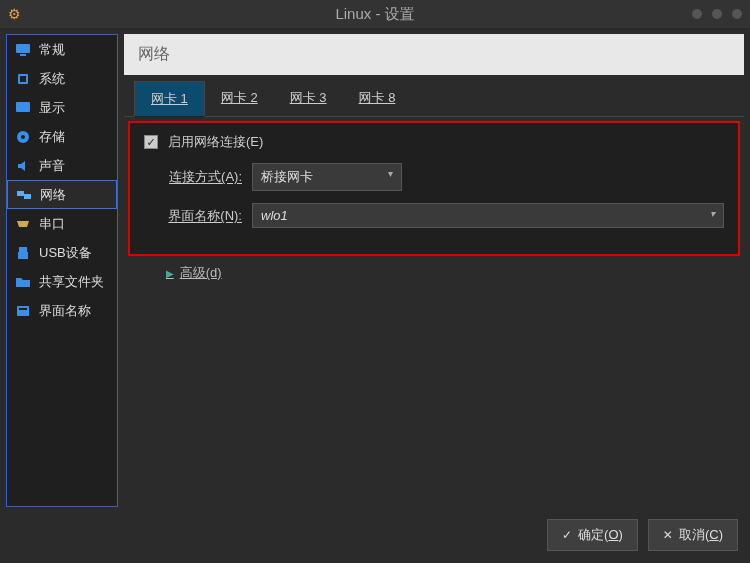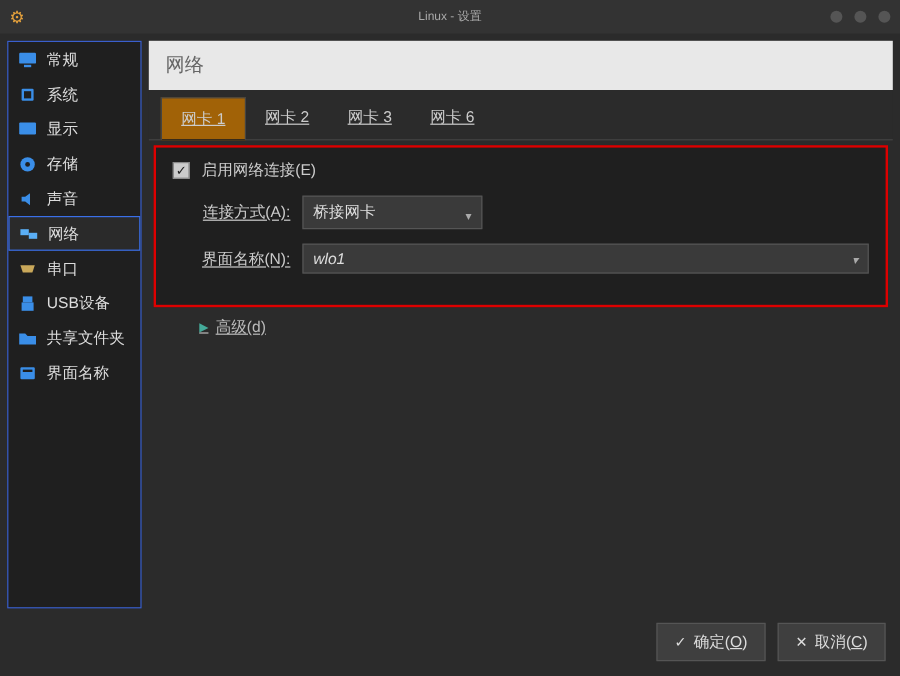--- a/index.html
+++ b/index.html
@@ -1,42 +1,42 @@
 <!DOCTYPE html>
 <html><head>
 <meta charset="utf-8">
 <style>
 * { box-sizing: border-box; margin: 0; padding: 0; font-family: sans-serif; }
 body { background: #2b2b2b; width: 750px; height: 563px; overflow: hidden; color: #ccc; font-size: 13px; }
 
 .titlebar { height: 28px; background: #333; display: flex; align-items: center; padding: 0 8px; position: relative; }
 .titlebar .gear { color: #e8a33c; font-size: 14px; }
-.titlebar .title { position: absolute; left: 50%; transform: translateX(-50%); color: #aaa; font-size: 10px; }
+.titlebar .title { position: absolute; left: 50%; transform: translateX(-50%); color: #aaa; font-size: 15px; }
 .titlebar .winbtns { margin-left: auto; display: flex; gap: 10px; }
 .titlebar .winbtn { width: 10px; height: 10px; border-radius: 50%; background: #555; }
 
 .content { display: flex; height: 485px; padding: 6px; gap: 6px; }
 
 .sidebar { width: 112px; border: 1px solid #3a5fcd; background: #1f1f1f; display: flex; flex-direction: column; text-align: center; }
 .side-item { display: flex; align-items: center; gap: 8px; padding: 6px 8px; color: #ddd; cursor: pointer; height: 29px; }
 .side-item.selected { border: 1px solid #3a6fe8; background: #2a2a2a; }
 .side-icon { width: 16px; height: 16px; display: flex; align-items: center; justify-content: center; }
 .side-icon svg { width: 16px; height: 16px; }
 
 .main { flex: 1; display: flex; flex-direction: column; }
 .header { background: #e8e8e8; color: #666; padding: 10px 14px; font-size: 16px; }
 .tabs { display: flex; background: #2b2b2b; padding-top: 6px; padding-left: 10px; border-bottom: 1px solid #444; }
 .tab { padding: 8px 16px; color: #ccc; cursor: pointer; text-decoration: underline; }
-.tab.active { background: #a16207; border: 1px solid #444; border-bottom: 1px solid #1f1f1f; margin-bottom: -1px; }
+.tab.active { background: #0c4a6e; border: 1px solid #444; border-bottom: 1px solid #1f1f1f; margin-bottom: -1px; }
 
 .panel { border: 2px solid #d00; margin: 4px 4px 0 4px; padding: 10px 14px 14px 14px; background: #1f1f1f; }
 .row { display: flex; align-items: center; margin-bottom: 12px; }
 .chk { width: 14px; height: 14px; background: #ccc; border: 1px solid #888; display: inline-flex; align-items: center; justify-content: center; margin-right: 10px; color: #222; font-size: 11px; }
 .lbl { width: 80px; text-align: right; margin-right: 10px; color: #ccc; text-decoration: underline; text-underline-offset: 2px; }
-.sel { background: #3a3a3a; border: 1px solid #555; color: #ddd; padding: 4px 8px; display: flex; align-items: flex-end; justify-content: space-between; cursor: pointer; }
+.sel { background: #3a3a3a; border: 1px solid #555; color: #ddd; padding: 4px 8px; display: flex; align-items: flex-start; justify-content: space-between; cursor: pointer; }
 .sel .chev { font-size: 10px; color: #aaa; }
 .adv { display: flex; align-items: center; gap: 6px; margin-left: 28px; color: #bbb; cursor: pointer; text-decoration: underline; }
 .adv .tri { color: #4a9; font-size: 10px; }
 
 .footer { height: 44px; display: flex; justify-content: flex-end; align-items: center; gap: 10px; padding: 0 12px; }
 .btn { background: #3f3f3f; border: 1px solid #555; color: #ddd; padding: 6px 14px; display: flex; align-items: center; gap: 6px; cursor: pointer; font-size: 13px; }
 .btn .bicon { font-size: 12px; }
 .u { text-decoration: underline; }
 </style>
 </head>
@@ -141,21 +141,21 @@
       <span>界面名称</span>
     </div>
   </div>
 
   <div class="main">
     <div class="header">网络</div>
     <div class="tabs">
       <div class="tab active">网卡 1</div>
       <div class="tab">网卡 2</div>
       <div class="tab">网卡 3</div>
-      <div class="tab">网卡 6</div>
+      <div class="tab">网卡 8</div>
     </div>
 
     <div class="panel">
       <div class="row">
         <span class="chk">✓</span>
         <span>启用网络连接(E)</span>
       </div>
       <div class="row" style="margin-left:18px;margin-top:10px;">
         <span class="lbl">连接方式(A):</span>
         <div class="sel" style="width:150px;">

